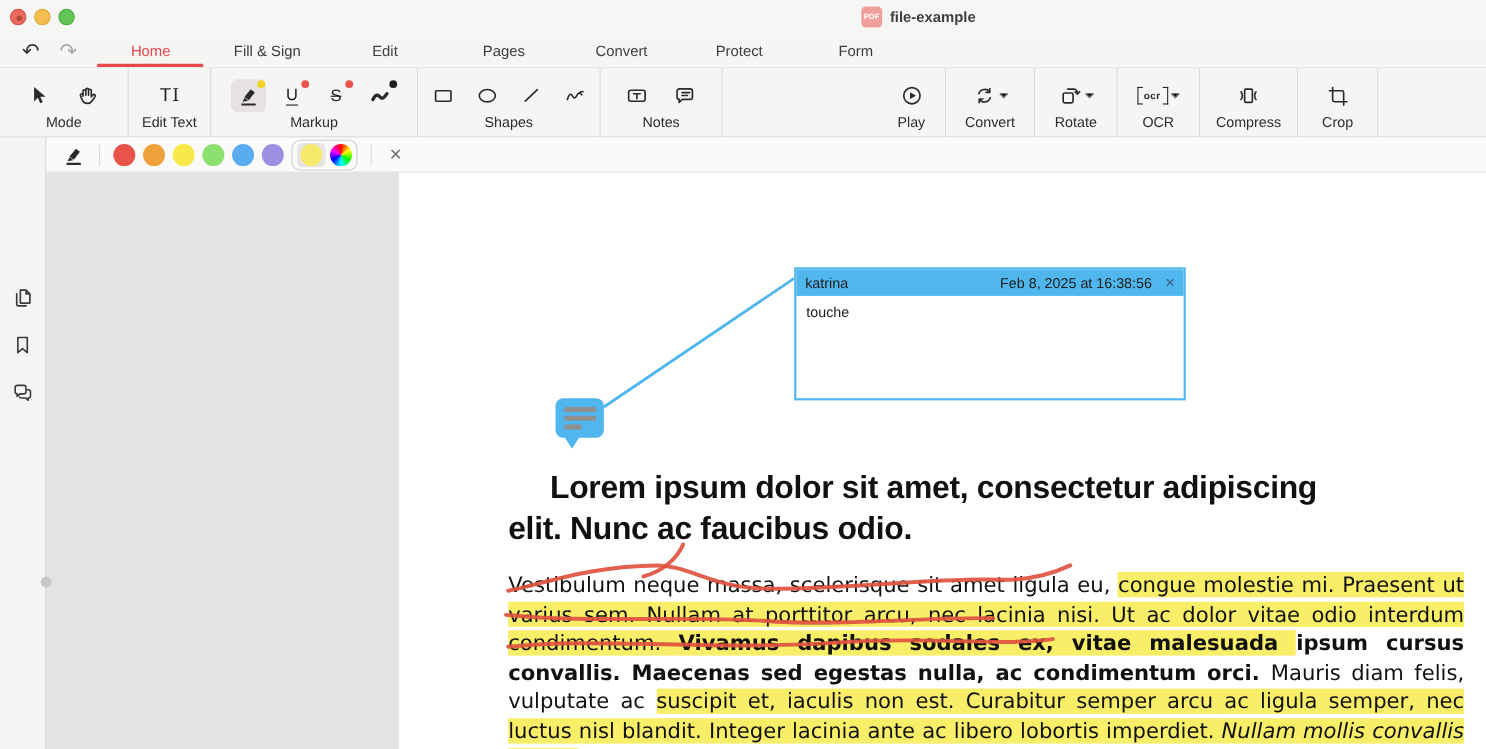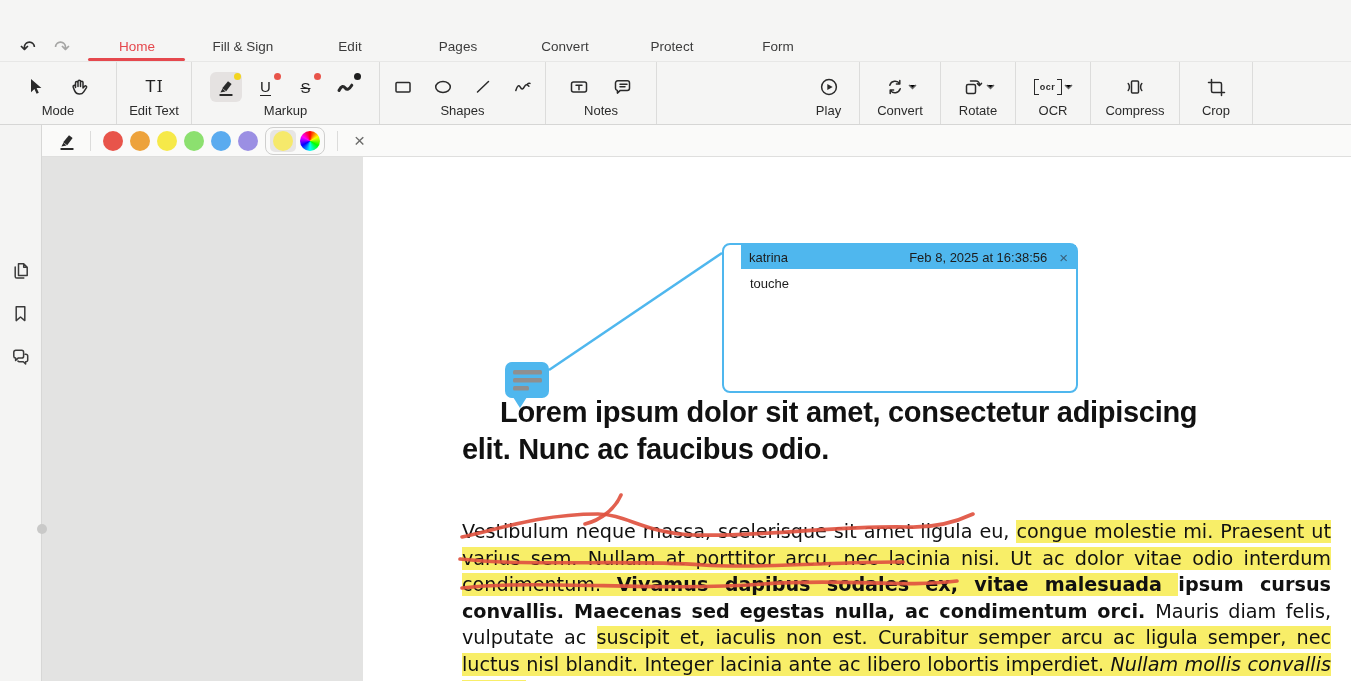--- a/index.html
+++ b/index.html
@@ -69,43 +69,54 @@
   
   #sidebar { position:absolute; left:0; top:125px; width:42px; height:556px; background:#f4f4f3; border-right:1px solid #d7d7d6; }
   .sideitem { position:absolute; left:9px; width:24px; height:24px; display:flex; align-items:center; justify-content:center; }
   .sicon path { fill:none; stroke:#3a3a3a; stroke-width:1.5; stroke-linecap:round; stroke-linejoin:round; }
   #draghandle { position:absolute; left:37px; top:524px; width:10px; height:10px; border-radius:50%; background:#c9c9c8; z-index:5; }
 
   
   #canvas { position:absolute; left:42px; top:157px; width:321px; height:524px; background:#e3e3e2; }
   #page { position:absolute; left:363px; top:157px; width:988px; height:524px; background:#ffffff; overflow:hidden; }
   #heading { position:absolute; left:99px; top:237px; width:852px; font-weight:bold; font-size:29px; line-height:37px; color:#111; letter-spacing:-0.3px; }
-  #heading .l1 { padding-left:38px; }
+  #heading .l1 { padding-left:38px;margin-top:32px; }
   #note-script { position:absolute; left:155px; top:316px; font-family:"DejaVu Serif",serif; font-style:italic; font-size:28px; color:var(--annot); }
   #bodytext { position:absolute; left:99px; top:362px; width:869px; font-family:"DejaVu Sans",sans-serif; font-size:19.2px; line-height:26.6px; color:#111; text-align:justify; text-align-last:justify; }
   #bodytext .hl { background:var(--hl); }
   #bodytext .b { font-weight:bold; }
   #bodytext .i { font-style:italic; }
   #annot-overlay { position:absolute; left:0; top:0; width:988px; height:524px; z-index:20; pointer-events:none; }
   #annot-overlay .ink { fill:none; stroke:var(--annot); stroke-width:3.6; stroke-linecap:round; opacity:.92; }
 
   
-  #popup { position:absolute; left:359px; top:86px; width:356px; height:150px; z-index:40; border:2.5px solid var(--accent); border-radius:8px; background:#fff;padding-left:17px; }
+  #popup { position:absolute; left:359px; top:86px; width:356px; height:121px; z-index:40; border:2.5px solid var(--accent); border-radius:0; background:#fff; }
   #popup-header { height:24px; background:var(--accent); display:flex; align-items:center; padding:0 8px; gap:8px; }
   #popup-author { font-size:13px; color:#1c1c1c; flex:0 0 auto; }
   #popup-spacer { flex:1; }
   #popup-ts { font-size:13px; color:#1c1c1c; }
   #popup-close { font-size:15px; color:#39607a; padding-left:4px; }
   #popup-body { padding:7px 9px; font-size:13px; color:#1c1c1c; }
 </style>
 </head>
 <body>
 
 <div id="window">
 
+  <div id="titlebar">
+    <div class="traffic">
+      <span class="tl red"></span>
+      <span class="tl yellow"></span>
+      <span class="tl green"></span>
+    </div>
+    <div id="titlewrap">
+      <span id="pdfbadge">PDF</span>
+      <span id="wintitle">file-example</span>
+    </div>
+  </div>
 
   <div id="tabrow">
     <span id="undo" class="histbtn">↶</span>
     <span id="redo" class="histbtn">↷</span>
     <span class="tab active" style="left:137px">Home</span>
     <span class="tab" style="left:243px">Fill &amp; Sign</span>
     <span class="tab" style="left:350px">Edit</span>
     <span class="tab" style="left:458px">Pages</span>
     <span class="tab" style="left:565px">Convert</span>
     <span class="tab" style="left:672px">Protect</span>

